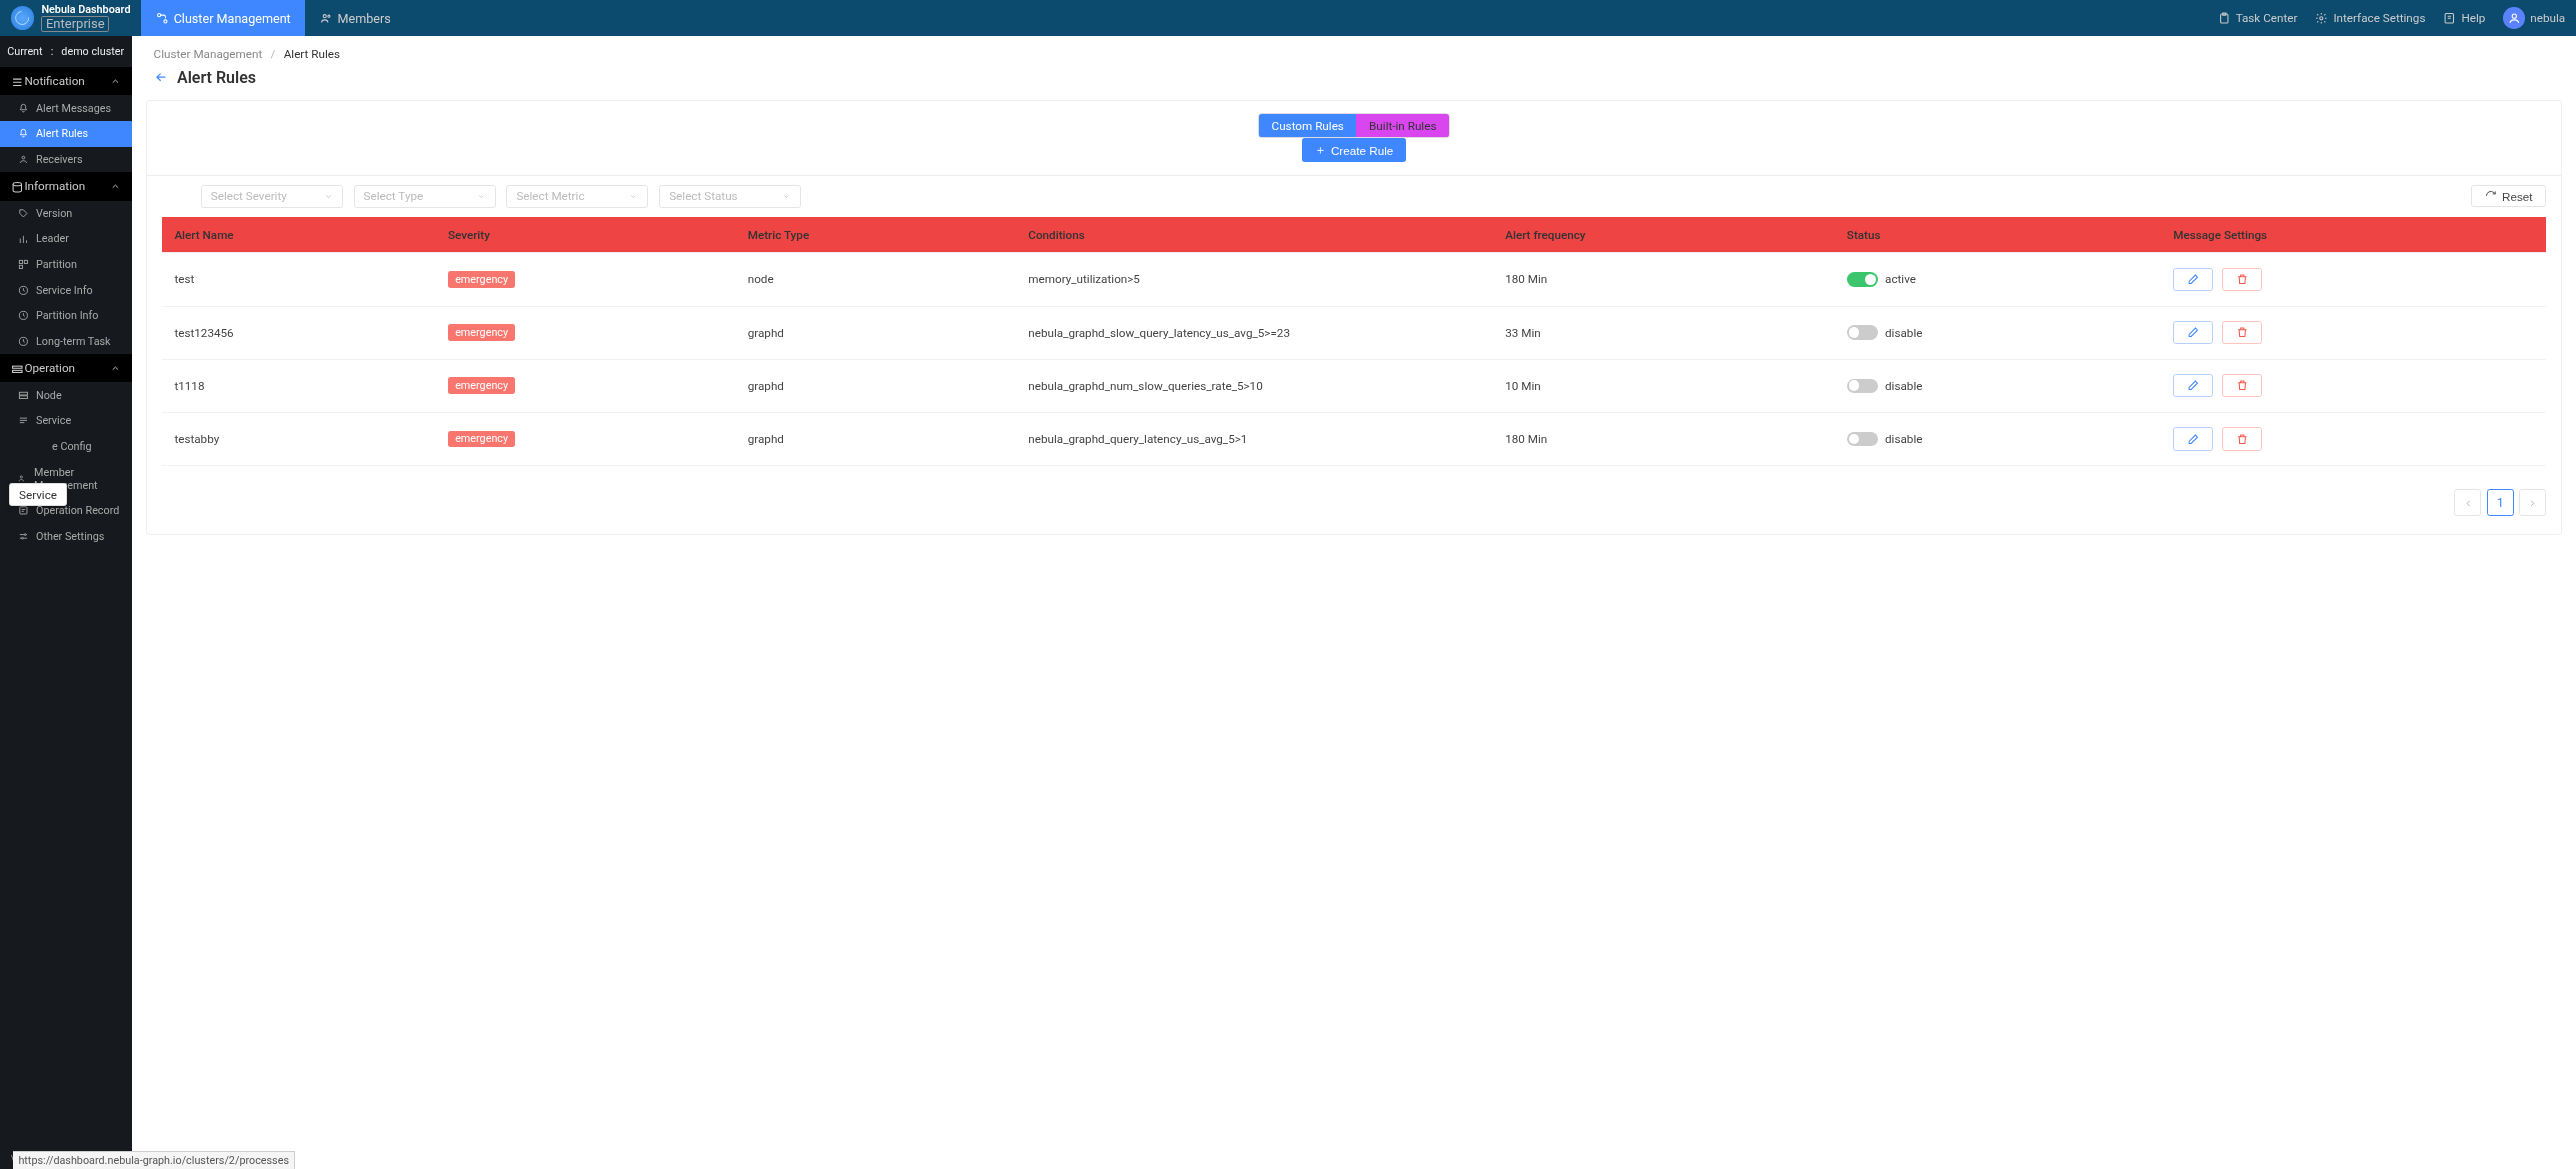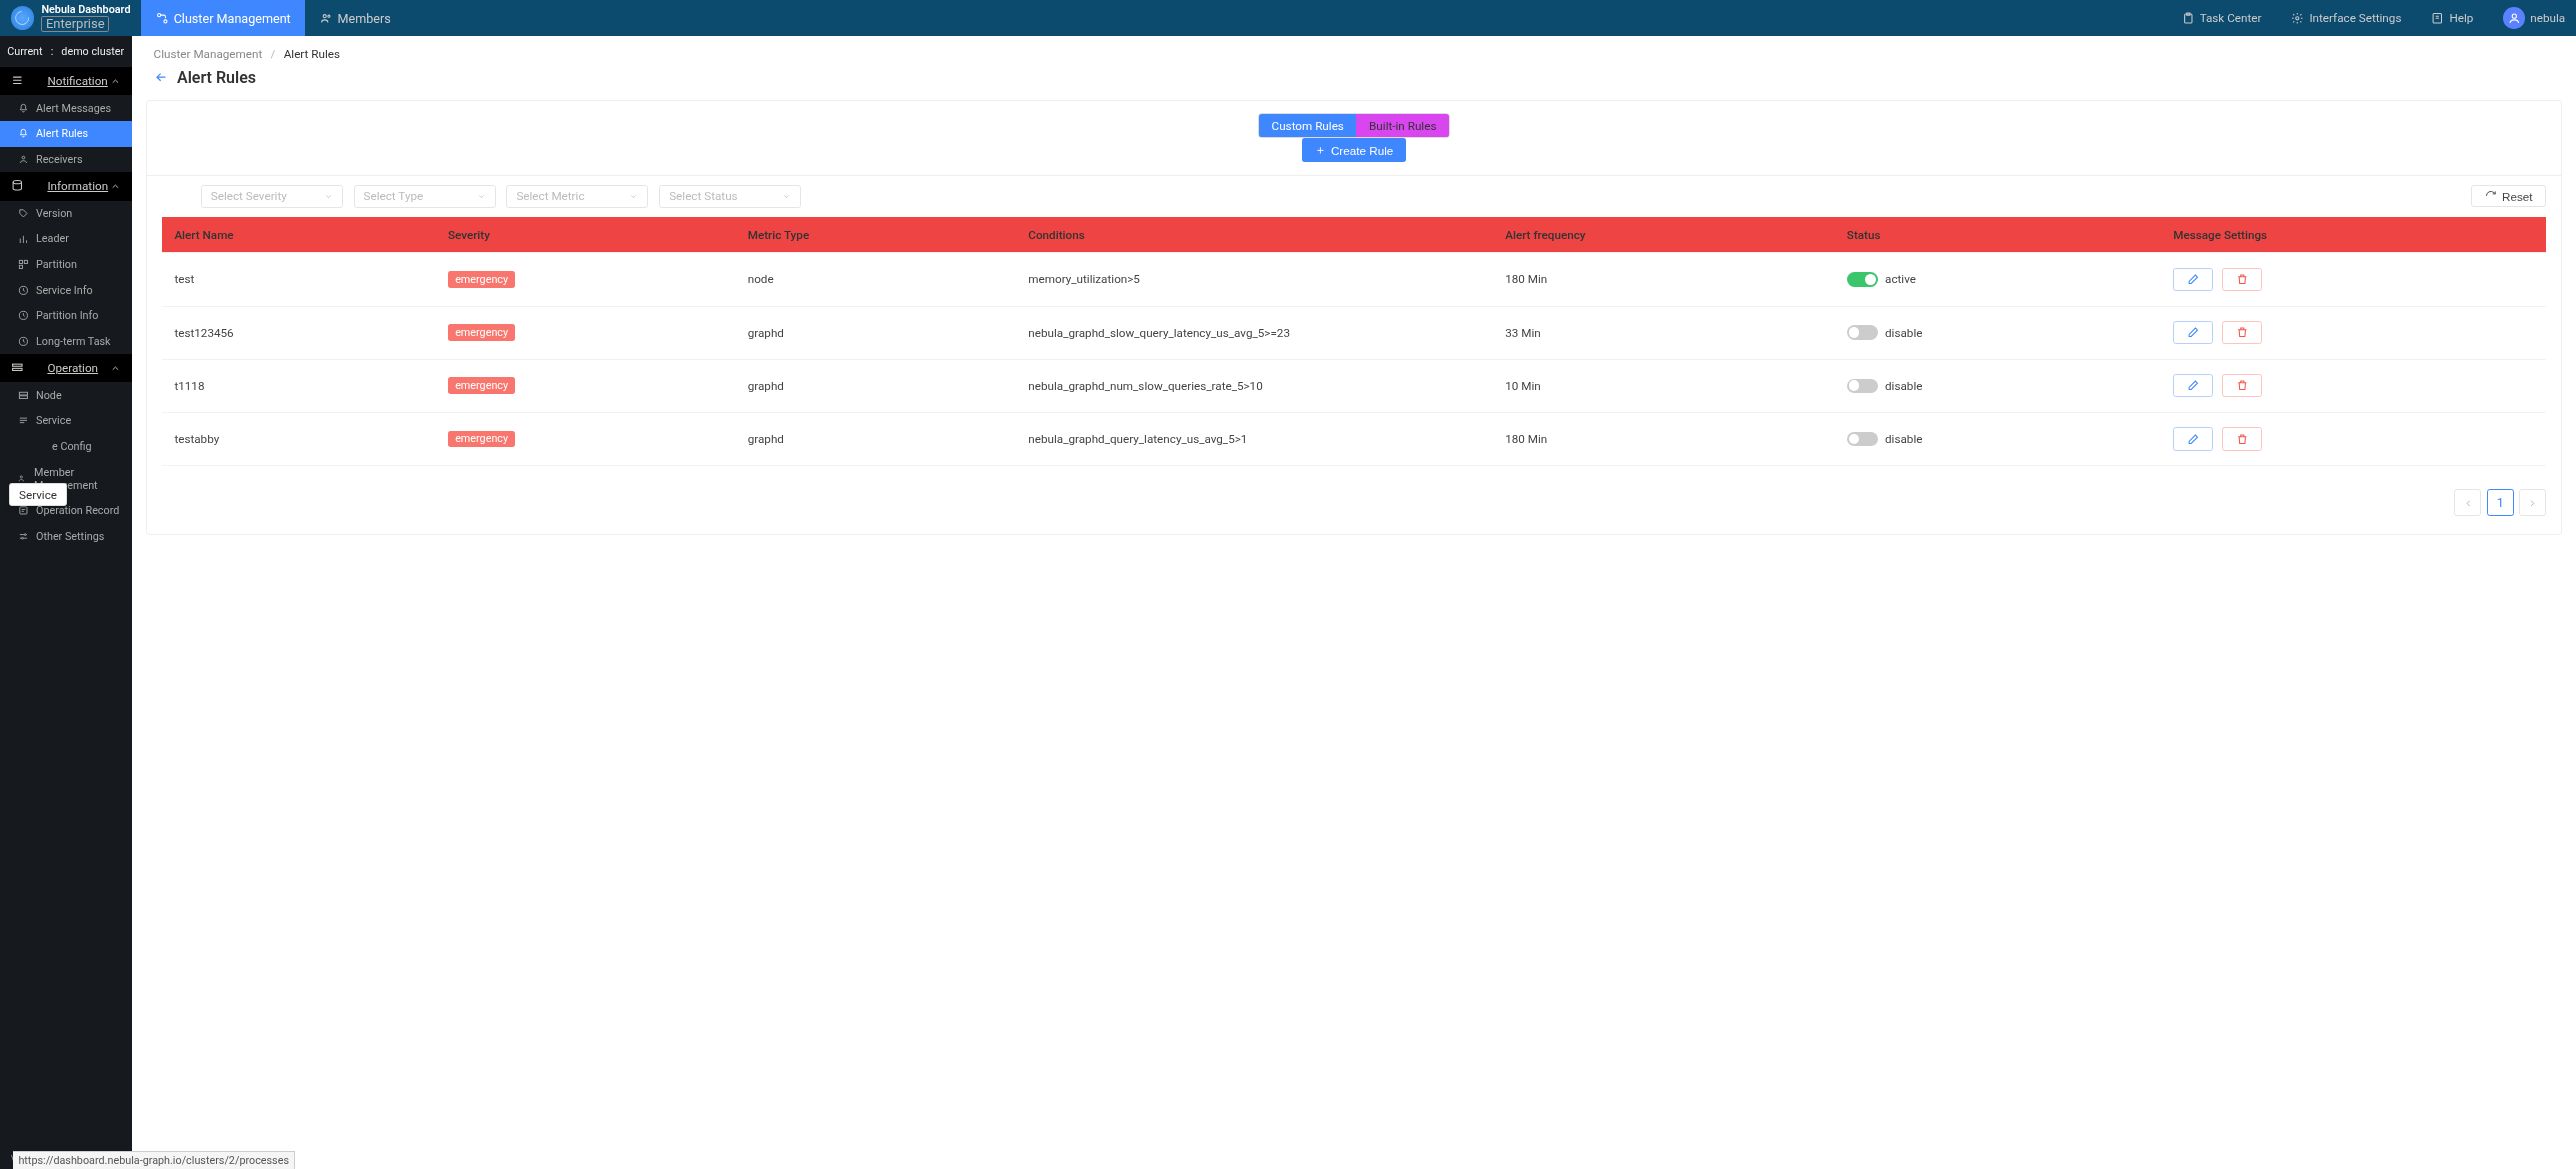--- a/index.html
+++ b/index.html
@@ -9,32 +9,32 @@
     .header { height: 36px; background: #0c4a6e; display: flex; align-items: center; color: #fff; }
     .logo-area { display: flex; align-items: center; gap: 7.2px; padding: 0 10.8px; }
     .logo-circle { width: 23.4px; height: 23.4px; border-radius: 50%; background: radial-gradient(circle, #5aa8ff 0%, #2a7fdc 100%); display:flex; align-items:center; justify-content:center; }
     .logo-swirl { width: 14.4px; height: 14.4px; border: 1.8px solid #aad6ff; border-radius:50%; border-top-color: transparent; transform: rotate(40deg);}
     .brand-text { display:flex; flex-direction:column; line-height:1.1; }
     .brand-title { font-size: 10.8px; font-weight:600; }
     .brand-badge { font-size: 13px; border:0.9px solid #888; border-radius:1.8px; padding: 0 3.6px; display:inline-block; width:fit-content; color:#bbb;text-align:center; }
     .nav-tabs { display:flex; height:100%; }
     .nav-tab { display:flex; align-items:center; gap:5.4px; padding: 0 14.4px; cursor:pointer; color:#ccc; }
     .nav-tab.active { background:#3f87ff; color:#fff; }
-    .header-right { margin-left:auto; display:flex; align-items:center; gap:30px; padding-right:10.8px; color:#ccc; }
+    .header-right { margin-left:auto; display:flex; align-items:center; gap:18px; padding-right:10.8px; color:#ccc; }
     .header-right .item { display:flex; align-items:center; gap:5.4px; cursor:pointer; font-size:11.7px; }
     .avatar { width:21.6px; height:21.6px; border-radius:50%; background:#5a82ff; display:flex; align-items:center; justify-content:center; color:#fff; }
     
     
     .main-wrap { display:flex; height: calc(100vh - 36px); }
     
     
     .sidebar { width:132px; background:#16191d; color:#ccc; display:flex; flex-direction:column; position:relative; overflow:visible; }
     .sidebar-current { padding: 9px 7.2px; font-size:10.8px; color:#eee; }
     .sidebar-section { display:flex; align-items:center; justify-content:space-between; padding: 7.2px 10.8px; background:#000; font-size:11.7px; cursor:pointer; }
-    .sidebar-section-left { display:flex; align-items:flex-start; gap:24px;text-decoration:underline; }
+    .sidebar-section-left { display:flex; align-items:flex-end; gap:1px; }
     .sidebar-item { display:flex; align-items:center; gap:7.2px; padding: 6.3px 10.8px 6.3px 18px; font-size:10.8px; color:#aaa; cursor:pointer; }
     .sidebar-item.active { background:#3f87ff; color:#fff; }
     .sidebar-footer { margin-top:auto; padding: 5.4px 10.8px; display:flex; align-items:center; justify-content:space-between; color:#888; font-size:10.8px; }
     .tooltip-service { position:absolute; left:9px; top: 447px; background:#fff; color:#333; border:0.9px solid #ddd; border-radius:2.7px; padding: 3.6px 9px; font-size:11.7px; box-shadow: 0 1.8px 5.4px rgba(0,0,0,.15); z-index:10; }
     
     
     .content { flex:1; background:#fff; overflow:auto; display:flex; flex-direction:column; }
     .breadcrumb { padding: 10.8px 21.6px 3.6px; font-size:11.7px; color:#888; }
     .breadcrumb .sep { margin: 0 5.4px; color:#bbb; }
     .breadcrumb .cur { color:#333; }

